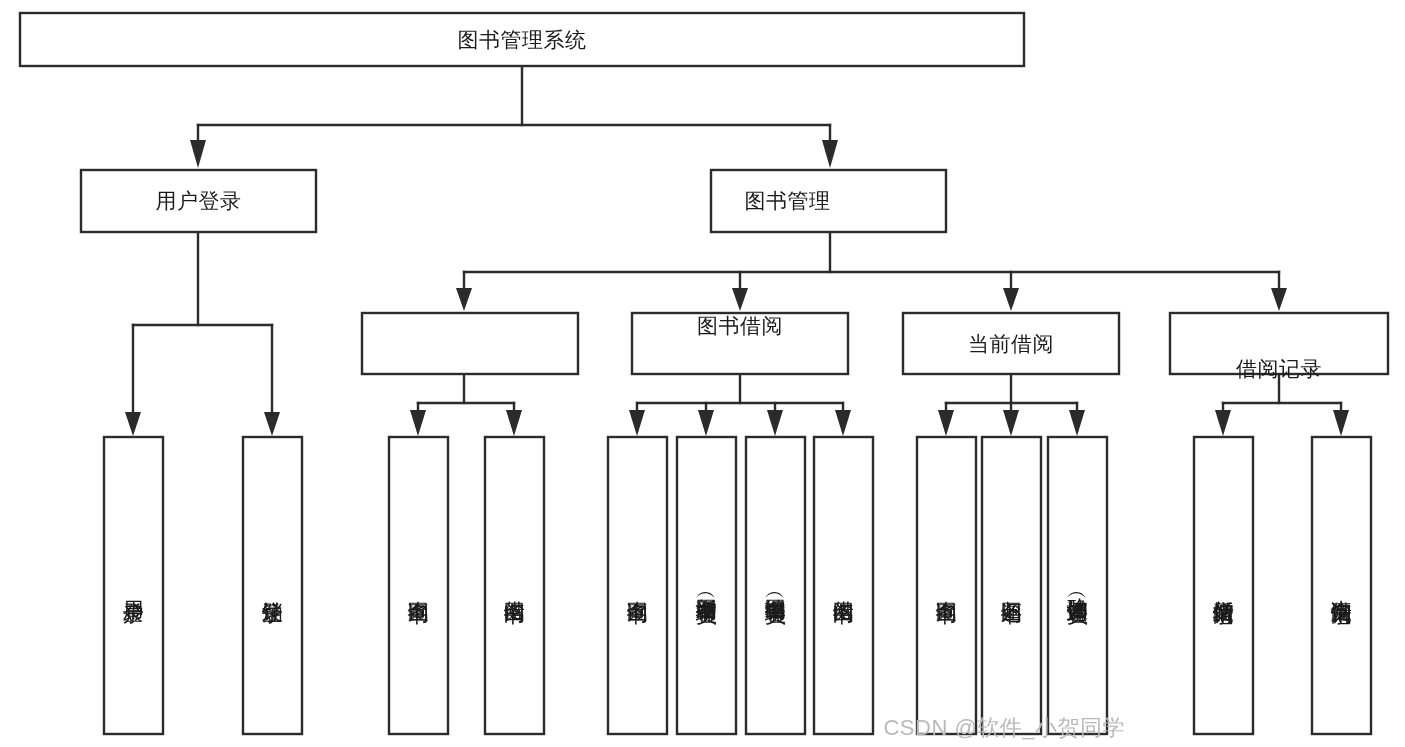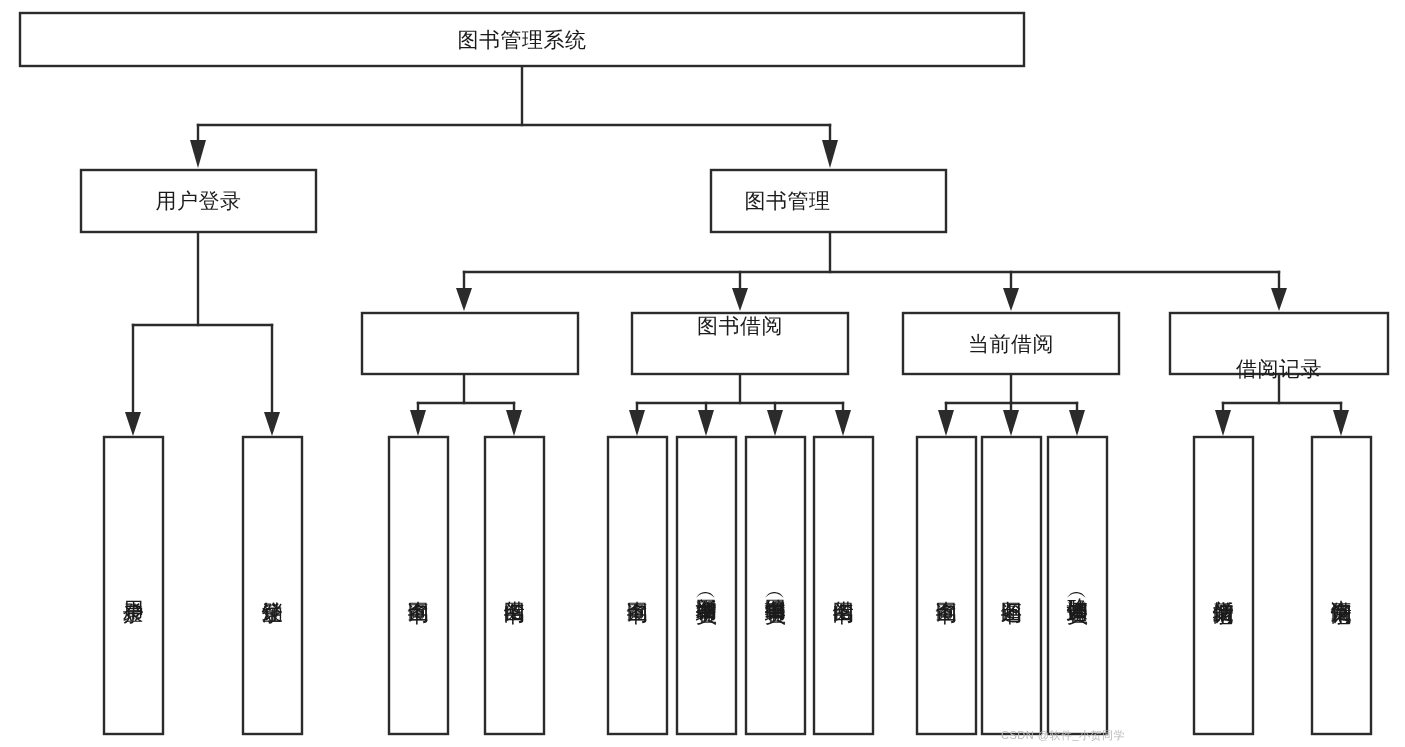--- a/index.html
+++ b/index.html
@@ -65,21 +65,21 @@
     color: #1b1b1b;
     line-height: 1.12;
     letter-spacing: 1px;
     white-space: nowrap;
     overflow: hidden;
   }
   #watermark {
     position: absolute;
     right: 12px;
     bottom: 4px;
-    font-size: 11px;
+    font-size: 22px;
     color: #b9b9b9;
     white-space: nowrap;
     letter-spacing: 0.5px;
     pointer-events: none;
   }
 </style>
 </head>
 <body>
 
 <div id="diagram-root">

